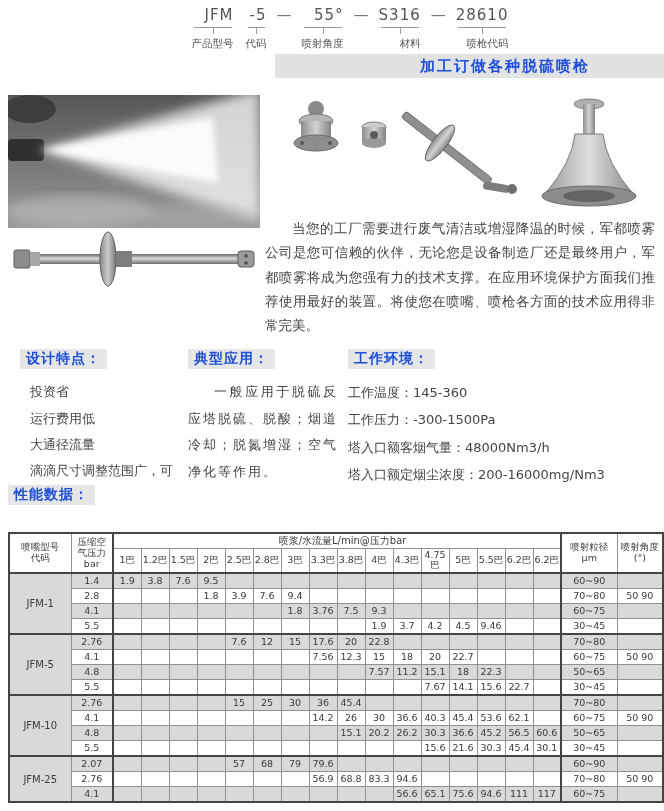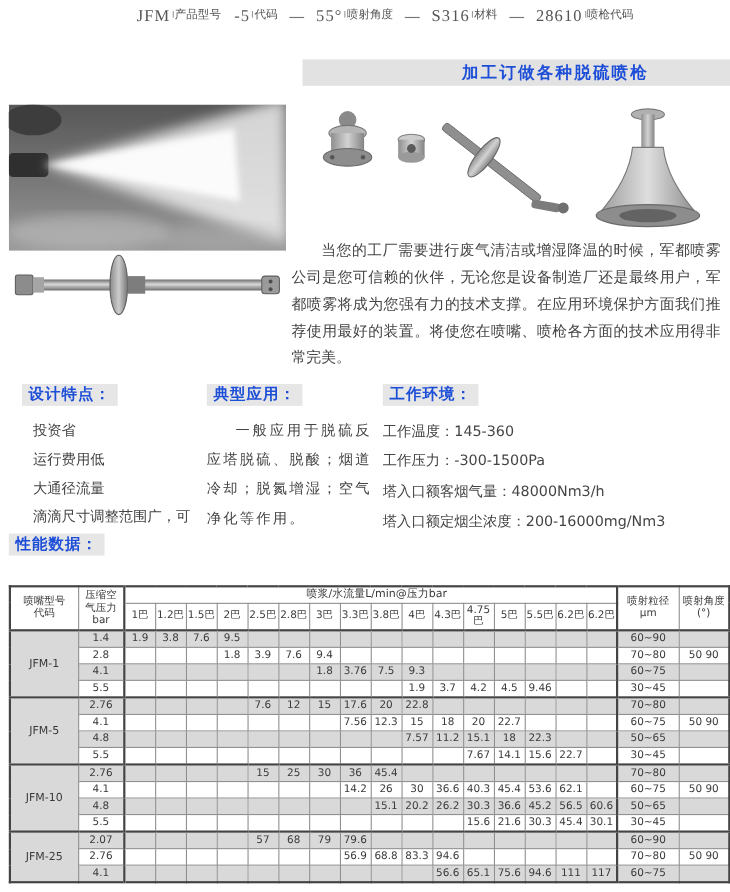--- a/index.html
+++ b/index.html
@@ -1,21 +1,21 @@
 <!DOCTYPE html>
 <html><head>
 <meta charset="utf-8">
 <style>
   html,body{margin:0;padding:0;background:#fff;}
   body{font-family:"DejaVu Sans","Liberation Sans",sans-serif;color:#3a3a3a;}
   .page{position:relative;width:664px;height:811px;background:#fff;overflow:hidden;}
 
   
   .code-diagram{position:absolute;left:150px;top:6px;width:400px;display:flex;align-items:flex-start;justify-content:center;}
-  .code-part{display:flex;flex-direction:row;align-items:flex-start;margin:0 6px;font-family:Liberation Serif, serif;}
+  .code-part{display:flex;flex-direction:column;align-items:flex-end;margin:0 6px;}
   .code-value{font-size:15px;letter-spacing:1px;color:#555;line-height:18px;}
   .code-tick{align-self:stretch;height:7px;border-top:1px solid #9a9a9a;position:relative;margin:3px 2px 2px 2px;}
   .code-tick::after{content:'';position:absolute;left:50%;top:0;width:1px;height:6px;background:#9a9a9a;}
   .code-label{font-size:10.5px;color:#555;white-space:nowrap;}
   .code-dash{font-size:15px;color:#777;line-height:18px;margin:0 4px;}
 
   
   .banner{position:absolute;left:275px;top:54px;width:460px;height:24px;background:#e2e2e2;
           display:flex;align-items:center;justify-content:center;font-size:15px;font-weight:bold;color:#1d4ed8;letter-spacing:2px;}
 

